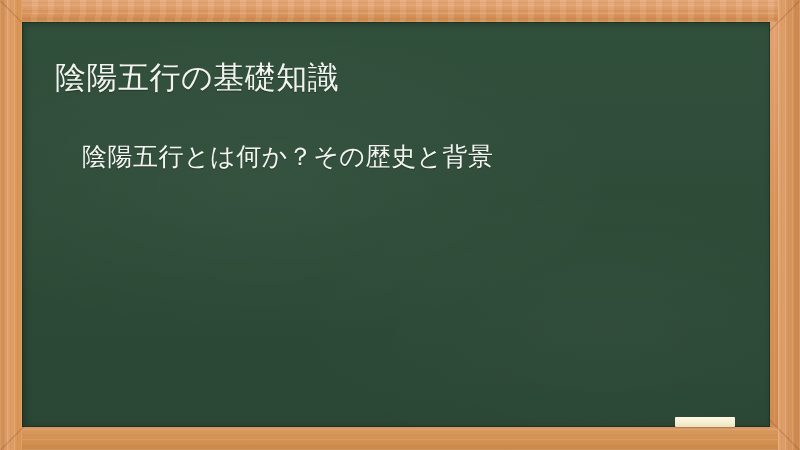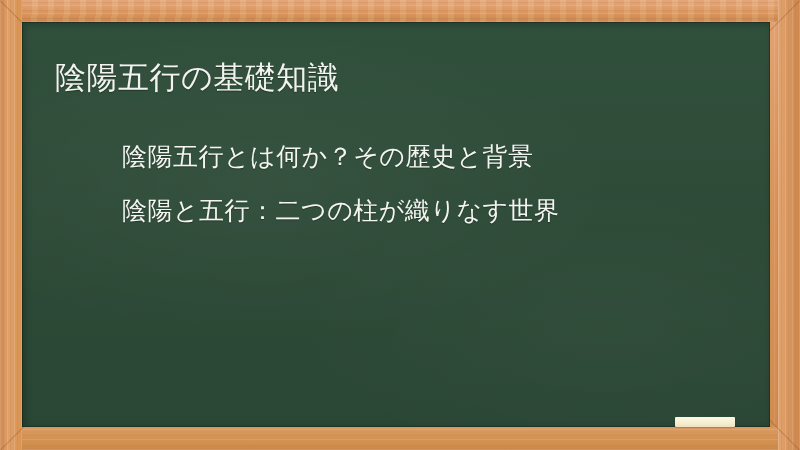--- a/index.html
+++ b/index.html
@@ -174,21 +174,20 @@
     width: 680px;
   }
   .bullet-line {
     font-size: 25px;
     line-height: 54px;
     height: 54px;
     color: #f4f5f1;
     letter-spacing: 0.5px;
     white-space: nowrap;
     text-shadow: 0 1px 1px rgba(0,0,0,0.30);
-    margin-left: 40px;
   }
 
   
   .chalk {
     position: absolute;
     left: 675px;
     top: 417px;
     width: 60px;
     height: 10px;
     background: linear-gradient(180deg, #fdf8e4 0%, #f6eed2 60%, #ece2bd 100%);
@@ -211,20 +210,19 @@
     <div class="mitre bl"></div>
     <div class="mitre br"></div>
   </div>
 
   <div class="board">
 
     <div class="title">陰陽五行の基礎知識</div>
 
     <div class="bullets">
       <div class="bullet-line">陰陽五行とは何か？その歴史と背景</div>
-      <div class="bullet-line">陰陽と五行：二つの柱が織りなす世界</div>
     </div>
 
   </div>
 
   <div class="chalk"></div>
 
 </div>
 
 </body></html>

